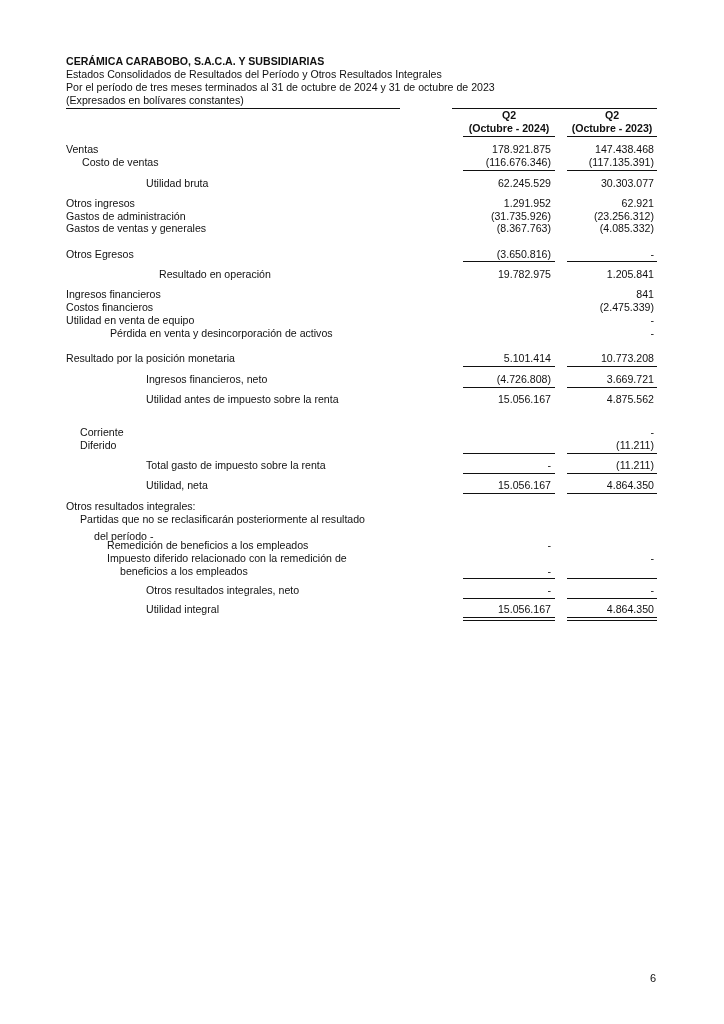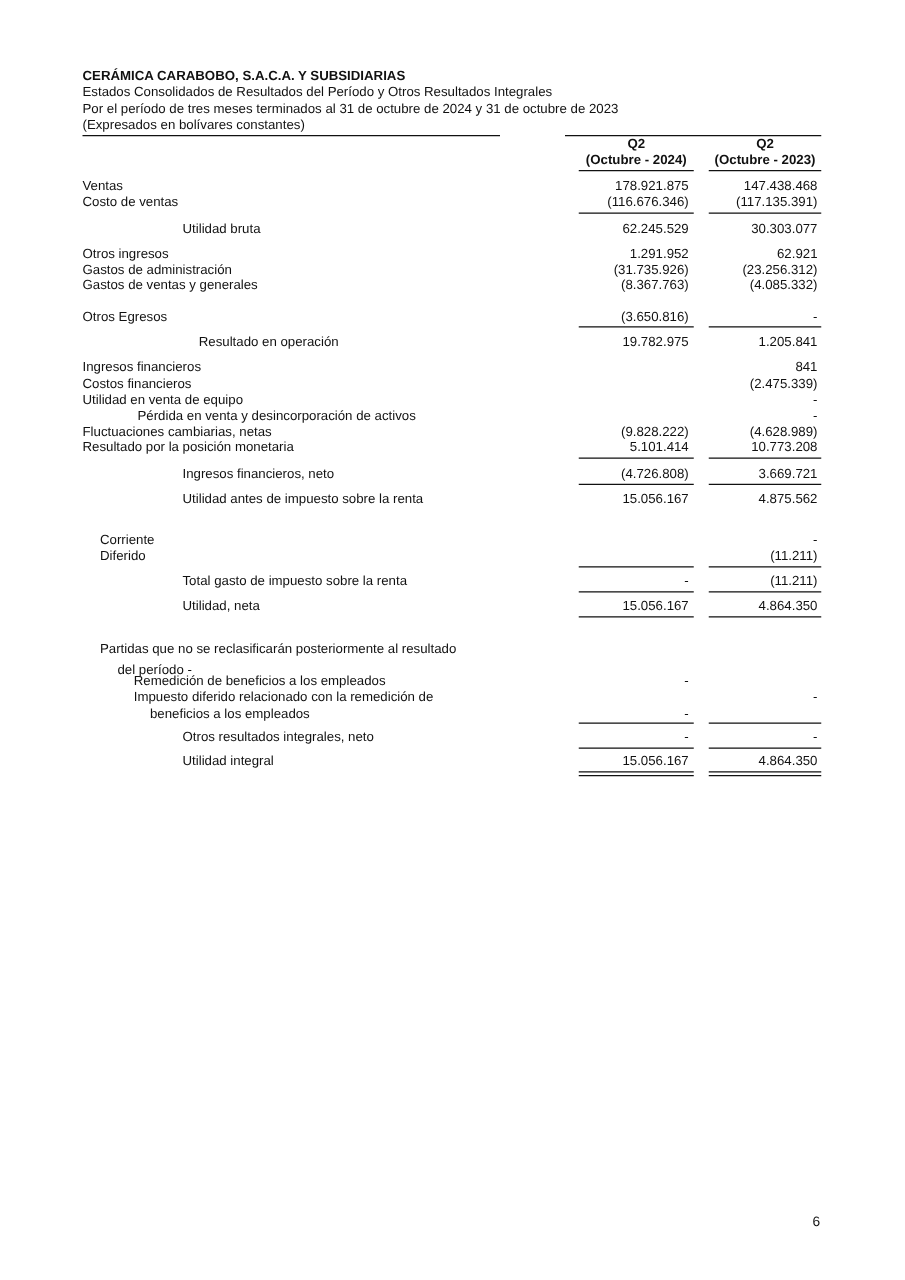--- a/index.html
+++ b/index.html
@@ -46,21 +46,21 @@
   </div>
   <div class="ul ul1" style="top:136px;"></div>
   <div class="ul ul2" style="top:136px;"></div>
 
   <div class="row" style="top:143px;">
     <span class="label" style="left:66px;">Ventas</span>
     <span class="val v1">178.921.875</span>
     <span class="val v2">147.438.468</span>
   </div>
   <div class="row" style="top:156px;">
-    <span class="label" style="left:66px;">Costo de ventas</span>
+    <span class="label" style="left:82px;">Costo de ventas</span>
     <span class="val v1">(116.676.346)</span>
     <span class="val v2">(117.135.391)</span>
   </div>
   <div class="ul ul1" style="top:170px;"></div>
   <div class="ul ul2" style="top:170px;"></div>
 
   <div class="row" style="top:177px;">
     <span class="label" style="left:146px;">Utilidad bruta</span>
     <span class="val v1">62.245.529</span>
     <span class="val v2">30.303.077</span>
@@ -108,25 +108,20 @@
   <div class="row" style="top:314px;">
     <span class="label" style="left:66px;">Utilidad en venta de equipo</span>
     <span class="val v1"></span>
     <span class="val v2">-</span>
   </div>
   <div class="row" style="top:327px;">
     <span class="label" style="left:66px;padding-left:44px;">Pérdida en venta y desincorporación de activos</span>
     <span class="val v1"></span>
     <span class="val v2">-</span>
   </div>
-  <div class="row" style="top:340px;">
-    <span class="label" style="left:66px;">Fluctuaciones cambiarias, netas</span>
-    <span class="val v1">(9.828.222)</span>
-    <span class="val v2">(4.628.989)</span>
-  </div>
   <div class="row" style="top:352px;">
     <span class="label" style="left:66px;">Resultado por la posición monetaria</span>
     <span class="val v1">5.101.414</span>
     <span class="val v2">10.773.208</span>
   </div>
   <div class="ul ul1" style="top:366px;"></div>
   <div class="ul ul2" style="top:366px;"></div>
 
   <div class="row" style="top:373px;">
     <span class="label" style="left:146px;">Ingresos financieros, neto</span>
@@ -164,20 +159,23 @@
   <div class="ul ul2" style="top:473px;"></div>
 
   <div class="row" style="top:479px;">
     <span class="label" style="left:146px;">Utilidad, neta</span>
     <span class="val v1">15.056.167</span>
     <span class="val v2">4.864.350</span>
   </div>
   <div class="ul ul1" style="top:493px;"></div>
   <div class="ul ul2" style="top:493px;"></div>
 
+  <div class="row" style="top:500px;">
+    <span class="label" style="left:66px;">Otros resultados integrales:</span>
+  </div>
   <div class="row" style="top:513px;">
     <span class="label" style="left:80px;">Partidas que no se reclasificarán posteriormente al resultado</span>
   </div>
   <div class="row" style="top:530px;">
     <span class="label" style="left:94px;">del período -</span>
   </div>
   <div class="row" style="top:539px;">
     <span class="label" style="left:107px;">Remedición de beneficios a los empleados</span>
     <span class="val v1">-</span>
     <span class="val v2"></span>

